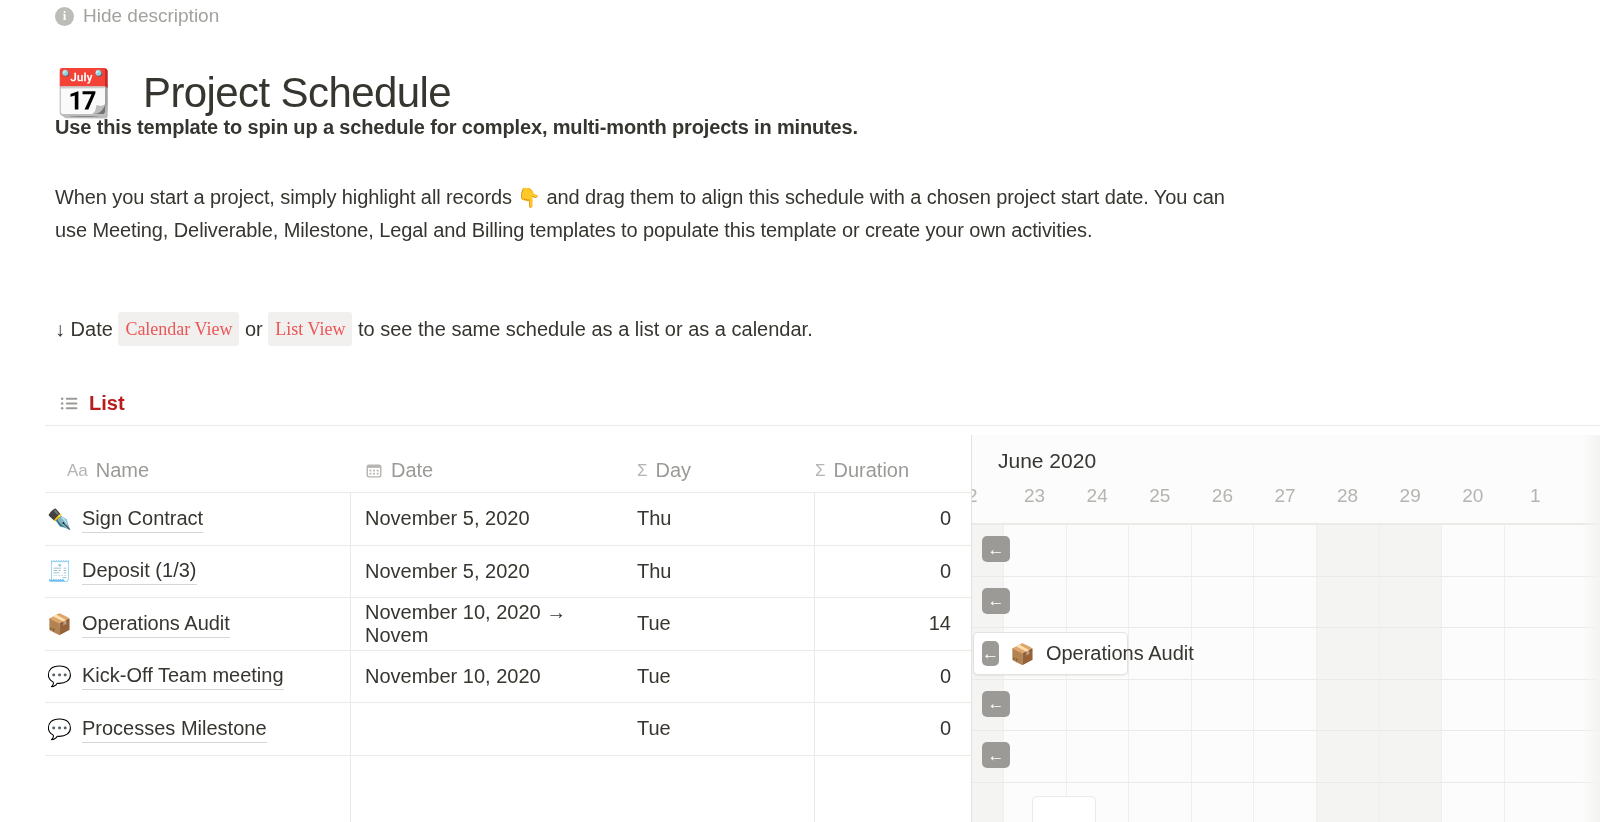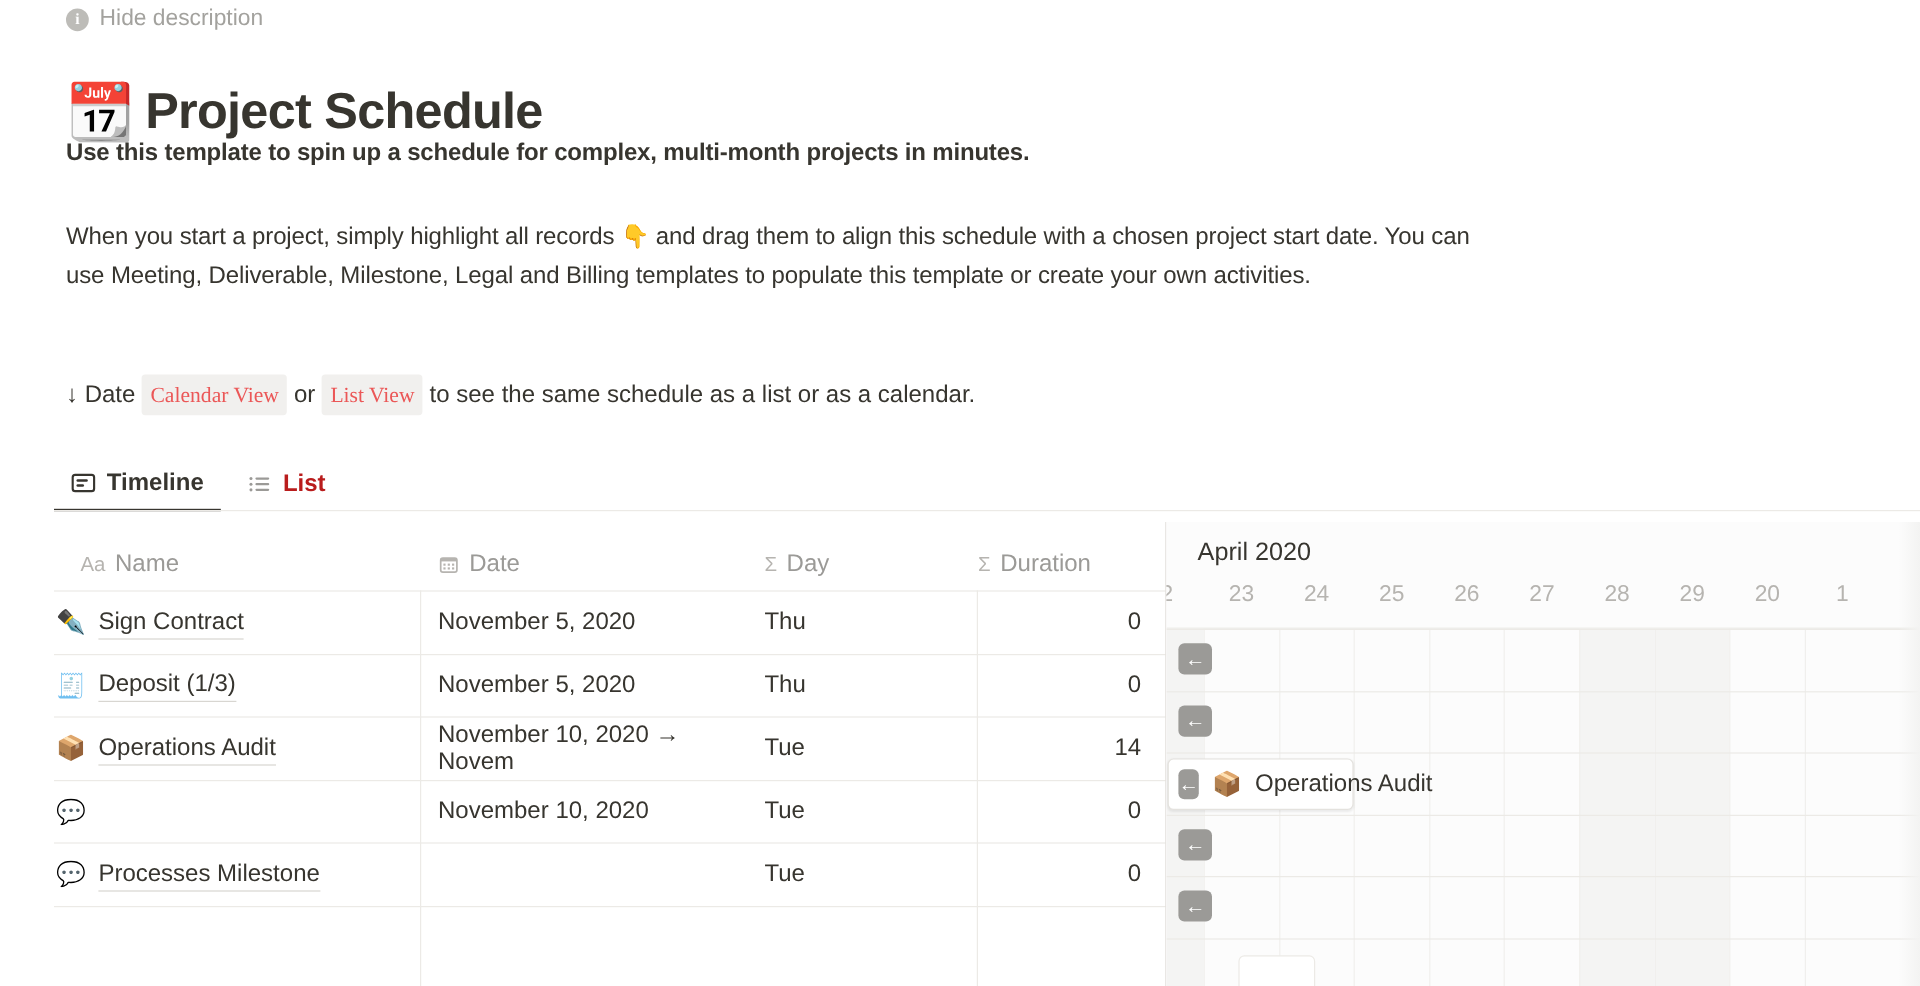--- a/index.html
+++ b/index.html
@@ -15,21 +15,21 @@
     position:absolute;left:55px;top:5px;display:flex;align-items:center;gap:9px;
     color:#a3a29e;font-size:19px;cursor:pointer;
   }
   .info-icon{
     width:19px;height:19px;border-radius:50%;background:#bdbcb8;color:#fff;
     font-size:13px;font-weight:bold;display:flex;align-items:center;justify-content:center;
     font-family:"Liberation Serif",serif;flex:none;
   }
   .title-row{position:absolute;left:55px;top:42px;display:flex;align-items:center;gap:16px;}
   .title-emoji{font-size:46px;line-height:1;width:50px;text-align:center;}
-  .page-title{font-size:42px;font-weight:bold;letter-spacing:-0.6px;color:#37352f;line-height:1.1;}
+  .page-title{font-size:42px;font-weight:normal;letter-spacing:-0.6px;color:#37352f;line-height:1.1;margin-left:22px;}
 
   .lede{
     position:absolute;left:55px;top:116px;font-size:20px;font-weight:bold;
     color:#37352f;letter-spacing:-0.15px;
   }
   .para{
     position:absolute;left:55px;top:181px;width:1200px;font-size:20px;line-height:33px;
     color:#37352f;letter-spacing:-0.1px;
   }
   .para .pin{font-size:19px;}
@@ -132,30 +132,20 @@
 
   <div class="para">
     <span>When you start a project, simply highlight all records </span><span class="pin">👇</span><span> and drag them to align this schedule with a chosen project start date. You can use Meeting, Deliverable, Milestone, Legal and Billing templates to populate this template or create your own activities.</span>
   </div>
 
   <div class="click-line">
     <span>↓</span><span>&nbsp;</span><span>Date </span><code class="ccode">Calendar View</code><span> or </span><code class="ccode">List View</code><span> to see the same schedule as a list or as a calendar.</span>
   </div>
 
   <div class="tabs">
-    <div class="tab active">
-      <span class="tico">
-        <svg width="21" height="21" viewBox="0 0 20 20">
-            <rect x="1.5" y="3.5" width="17" height="13" rx="2" fill="none" stroke="#37352f" stroke-width="1.7"></rect>
-            <rect x="4.5" y="7" width="9" height="2" rx="1" fill="#37352f"></rect>
-            <rect x="4.5" y="11" width="6" height="2" rx="1" fill="#37352f"></rect>
-          </svg>
-      </span>
-      <span>Timeline</span>
-    </div>
     <div class="tab">
       <span class="tico">
         <svg width="21" height="21" viewBox="0 0 20 20">
             <g fill="#9b9a97">
               <circle cx="3" cy="5.5" r="1.2"></circle>
               <circle cx="3" cy="10" r="1.2"></circle>
               <circle cx="3" cy="14.5" r="1.2"></circle>
               <rect x="6.5" y="4.6" width="11" height="1.8" rx=".9"></rect>
               <rect x="6.5" y="9.1" width="11" height="1.8" rx=".9"></rect>
               <rect x="6.5" y="13.6" width="11" height="1.8" rx=".9"></rect>
@@ -228,20 +218,21 @@
           <span class="lnk">Operations Audit</span>
         </div>
         <div class="cell c-date">November 10, 2020 → Novem</div>
         <div class="cell c-day">Tue</div>
         <div class="cell c-dur">14</div>
       </div>
 
       <div class="row">
         <div class="cell c-name">
           <span class="emoji">💬</span>
+          <span class="lnk">Kick-Off Team meeting</span>
         </div>
         <div class="cell c-date">November 10, 2020</div>
         <div class="cell c-day">Tue</div>
         <div class="cell c-dur">0</div>
       </div>
 
       <div class="row">
         <div class="cell c-name">
           <span class="emoji">💬</span>
           <span class="lnk">Processes Milestone</span>
@@ -251,21 +242,21 @@
       </div>
 
       <div class="row"></div>
     </div>
 
     <div class="vline vl1"></div>
     <div class="vline vl2"></div>
     <div class="vline vl3"></div>
 
     <div class="tl">
-      <div class="tl-month">April 2020</div>
+      <div class="tl-month">June 2020</div>
 
       <div class="tl-days">
         <div class="tl-day" style="left:-31px">2</div>
         <div class="tl-day" style="left:31.3px">23</div>
         <div class="tl-day" style="left:93.9px">24</div>
         <div class="tl-day" style="left:156.5px">25</div>
         <div class="tl-day" style="left:219.1px">26</div>
         <div class="tl-day" style="left:281.7px">27</div>
         <div class="tl-day" style="left:344.3px">28</div>
         <div class="tl-day" style="left:406.9px">29</div>

